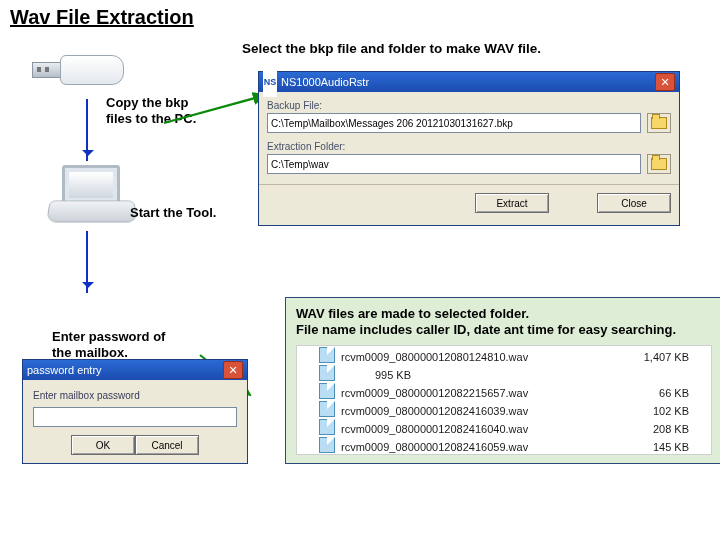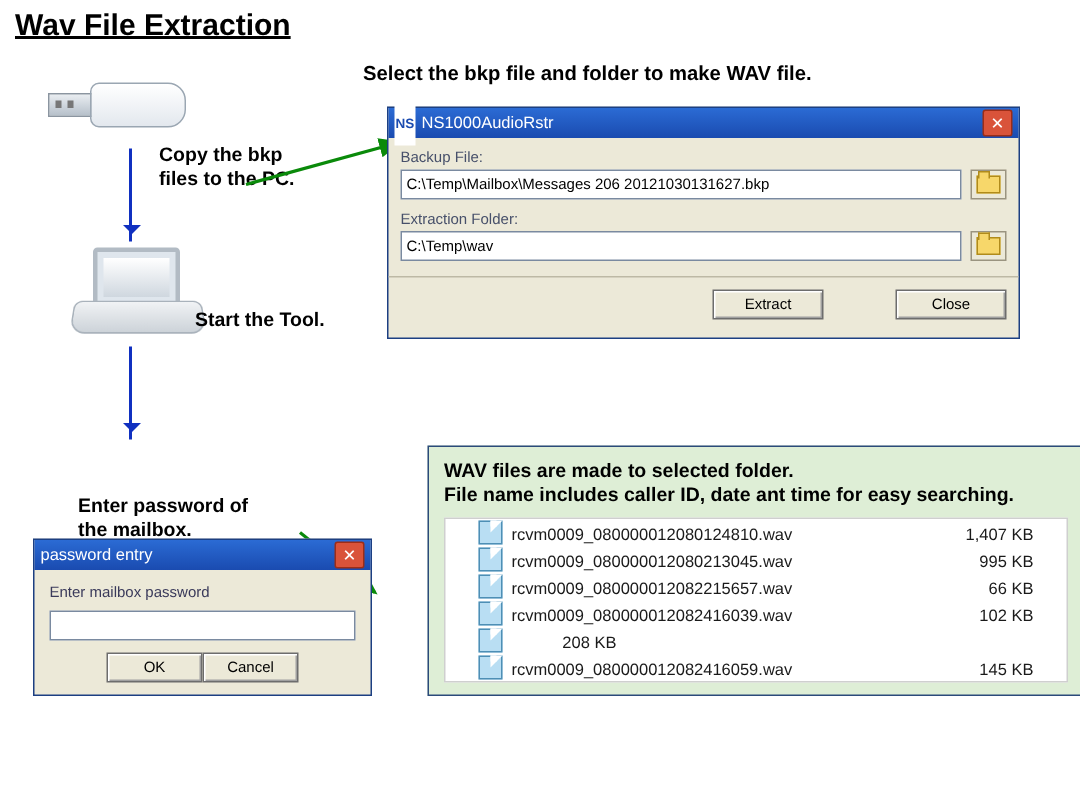--- a/index.html
+++ b/index.html
@@ -276,35 +276,35 @@
       <span>File name includes caller ID, date ant time for easy searching.</span>
     </div>
     <div class="filelist" id="filelist">
         <div class="frow">
           <div class="wav-ico"></div>
           <div class="fname">rcvm0009_080000012080124810.wav</div>
           <div class="fsize">1,407 KB</div>
         </div>
         <div class="frow">
           <div class="wav-ico"></div>
-          <div class="fname">rcvm0009_080000012080213045.wav</div>
           <div class="fsize">995 KB</div>
         </div>
         <div class="frow">
           <div class="wav-ico"></div>
           <div class="fname">rcvm0009_080000012082215657.wav</div>
           <div class="fsize">66 KB</div>
         </div>
         <div class="frow">
           <div class="wav-ico"></div>
           <div class="fname">rcvm0009_080000012082416039.wav</div>
           <div class="fsize">102 KB</div>
         </div>
         <div class="frow">
           <div class="wav-ico"></div>
+          <div class="fname">rcvm0009_080000012082416040.wav</div>
           <div class="fsize">208 KB</div>
         </div>
         <div class="frow">
           <div class="wav-ico"></div>
           <div class="fname">rcvm0009_080000012082416059.wav</div>
           <div class="fsize">145 KB</div>
         </div>
       </div>
   </div>
 

